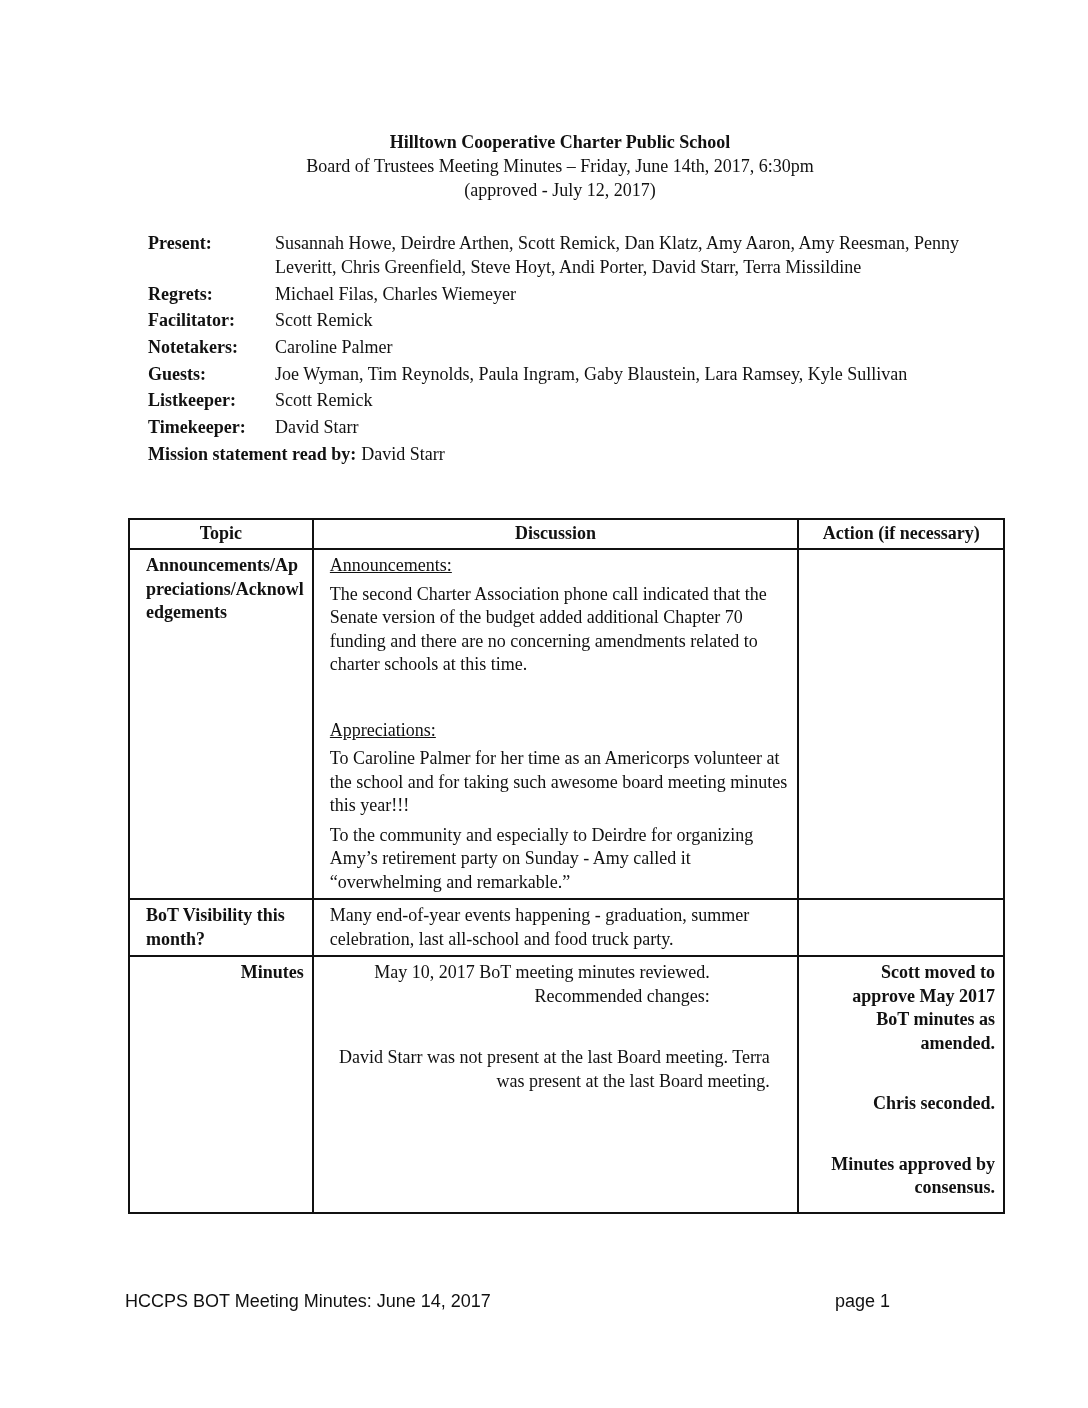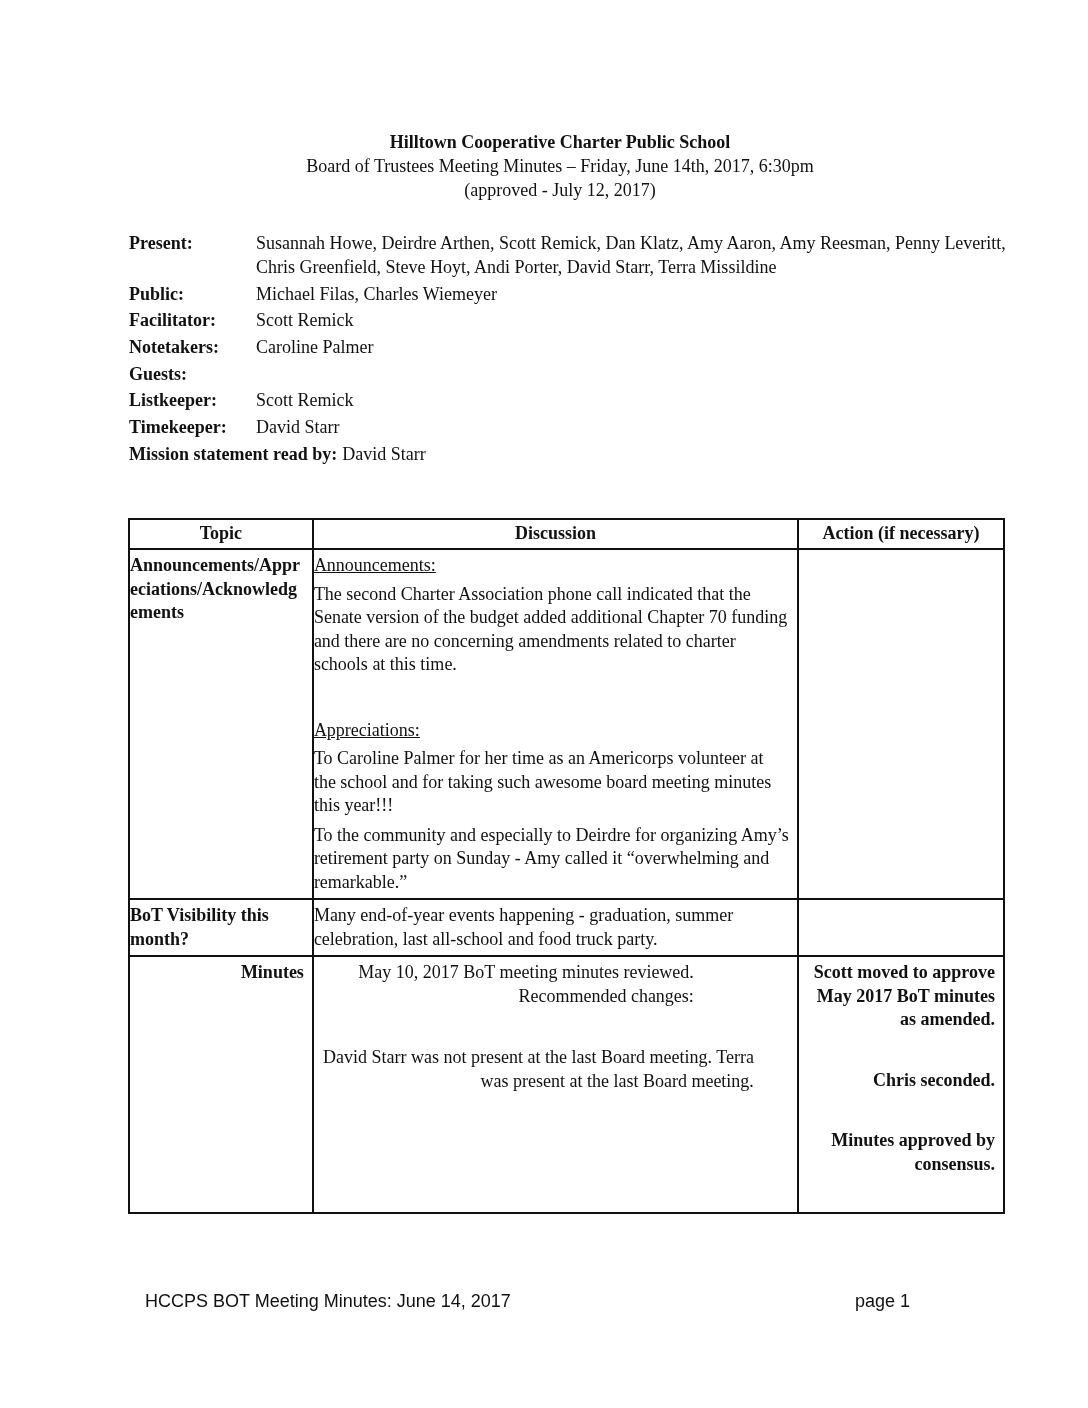--- a/index.html
+++ b/index.html
@@ -1,64 +1,65 @@
 <!DOCTYPE html>
 <html><head>
 <meta charset="utf-8">
 <style>
   html, body { margin:0; padding:0; background:#ffffff; }
   body { width:1088px; height:1408px; position:relative; overflow:hidden; color:#111; font-family:"Liberation Serif", serif; }
   .header { position:absolute; top:130px; left:16px; width:1088px; text-align:center; font-size:18px; line-height:24px; }
   .header .school { font-weight:bold; }
   .meta { position:absolute; top:231px; left:129px; width:880px; font-size:18px; }
-  .meta-row { display:flex; line-height:24px; margin-bottom:2.7px; }
+  .meta-row { display:flex; line-height:24px; margin-bottom:2.7px;margin-left:19px; }
   .meta-label { width:127px; font-weight:bold; flex:none; }
   .meta-value { flex:1; }
   .meta-row.mission .meta-label { width:auto; margin-right:5px; }
   table.minutes { position:absolute; top:518px; left:128px; width:877px; border-collapse:collapse; font-size:18px; line-height:23.5px; }
-  table.minutes td, table.minutes th { border:2px solid #111; vertical-align:top; padding:4px 8px 4px 0; }
+  table.minutes td, table.minutes th { border:2px solid #111; vertical-align:top; padding:4px 8px 4px 16px; }
   table.minutes th { font-weight:bold; text-align:center; padding:2px 8px; height:24px; }
   .col-topic { width:168px; }
   .col-disc { width:468px; }
   .col-action { width:190px; }
   .topic { font-weight:bold; }
   .action { font-weight:bold; }
   .sub { text-decoration:underline; margin-bottom:5px; }
   .para { margin-bottom:6px; }
   .gap { height:24px; }
-  .footer { position:absolute; top:1291px; left:145px; width:765px; font-family:"Liberation Sans", sans-serif; font-size:18px; display:flex; justify-content:space-between; }
+  .footer { position:absolute; top:1291px; left:125px; width:765px; font-family:"Liberation Sans", sans-serif; font-size:18px; display:flex; justify-content:space-between; }
 </style>
 </head>
 <body>
 
 <div class="header">
   <div class="school">Hilltown Cooperative Charter Public School</div>
   <div>Board of Trustees Meeting Minutes – Friday, June 14th, 2017, 6:30pm</div>
   <div>(approved - July 12, 2017)</div>
 </div>
 
 <div class="meta">
   <div class="meta-row">
     <div class="meta-label">Present:</div>
     <div class="meta-value">Susannah Howe, Deirdre Arthen, Scott Remick, Dan Klatz, Amy Aaron, Amy Reesman, Penny Leveritt, Chris Greenfield, Steve Hoyt, Andi Porter, David Starr, Terra Missildine</div>
   </div>
   <div class="meta-row">
-    <div class="meta-label">Public:</div>
+    <div class="meta-label">Regrets:</div>
     <div class="meta-value">Michael Filas, Charles Wiemeyer</div>
   </div>
   <div class="meta-row">
     <div class="meta-label">Facilitator:</div>
     <div class="meta-value">Scott Remick</div>
   </div>
   <div class="meta-row">
     <div class="meta-label">Notetakers:</div>
     <div class="meta-value">Caroline Palmer</div>
   </div>
   <div class="meta-row">
     <div class="meta-label">Guests:</div>
+    <div class="meta-value">Joe Wyman, Tim Reynolds, Paula Ingram, Gaby Blaustein, Lara Ramsey, Kyle Sullivan</div>
   </div>
   <div class="meta-row">
     <div class="meta-label">Listkeeper:</div>
     <div class="meta-value">Scott Remick</div>
   </div>
   <div class="meta-row">
     <div class="meta-label">Timekeeper:</div>
     <div class="meta-value">David Starr</div>
   </div>
   <div class="meta-row mission">

